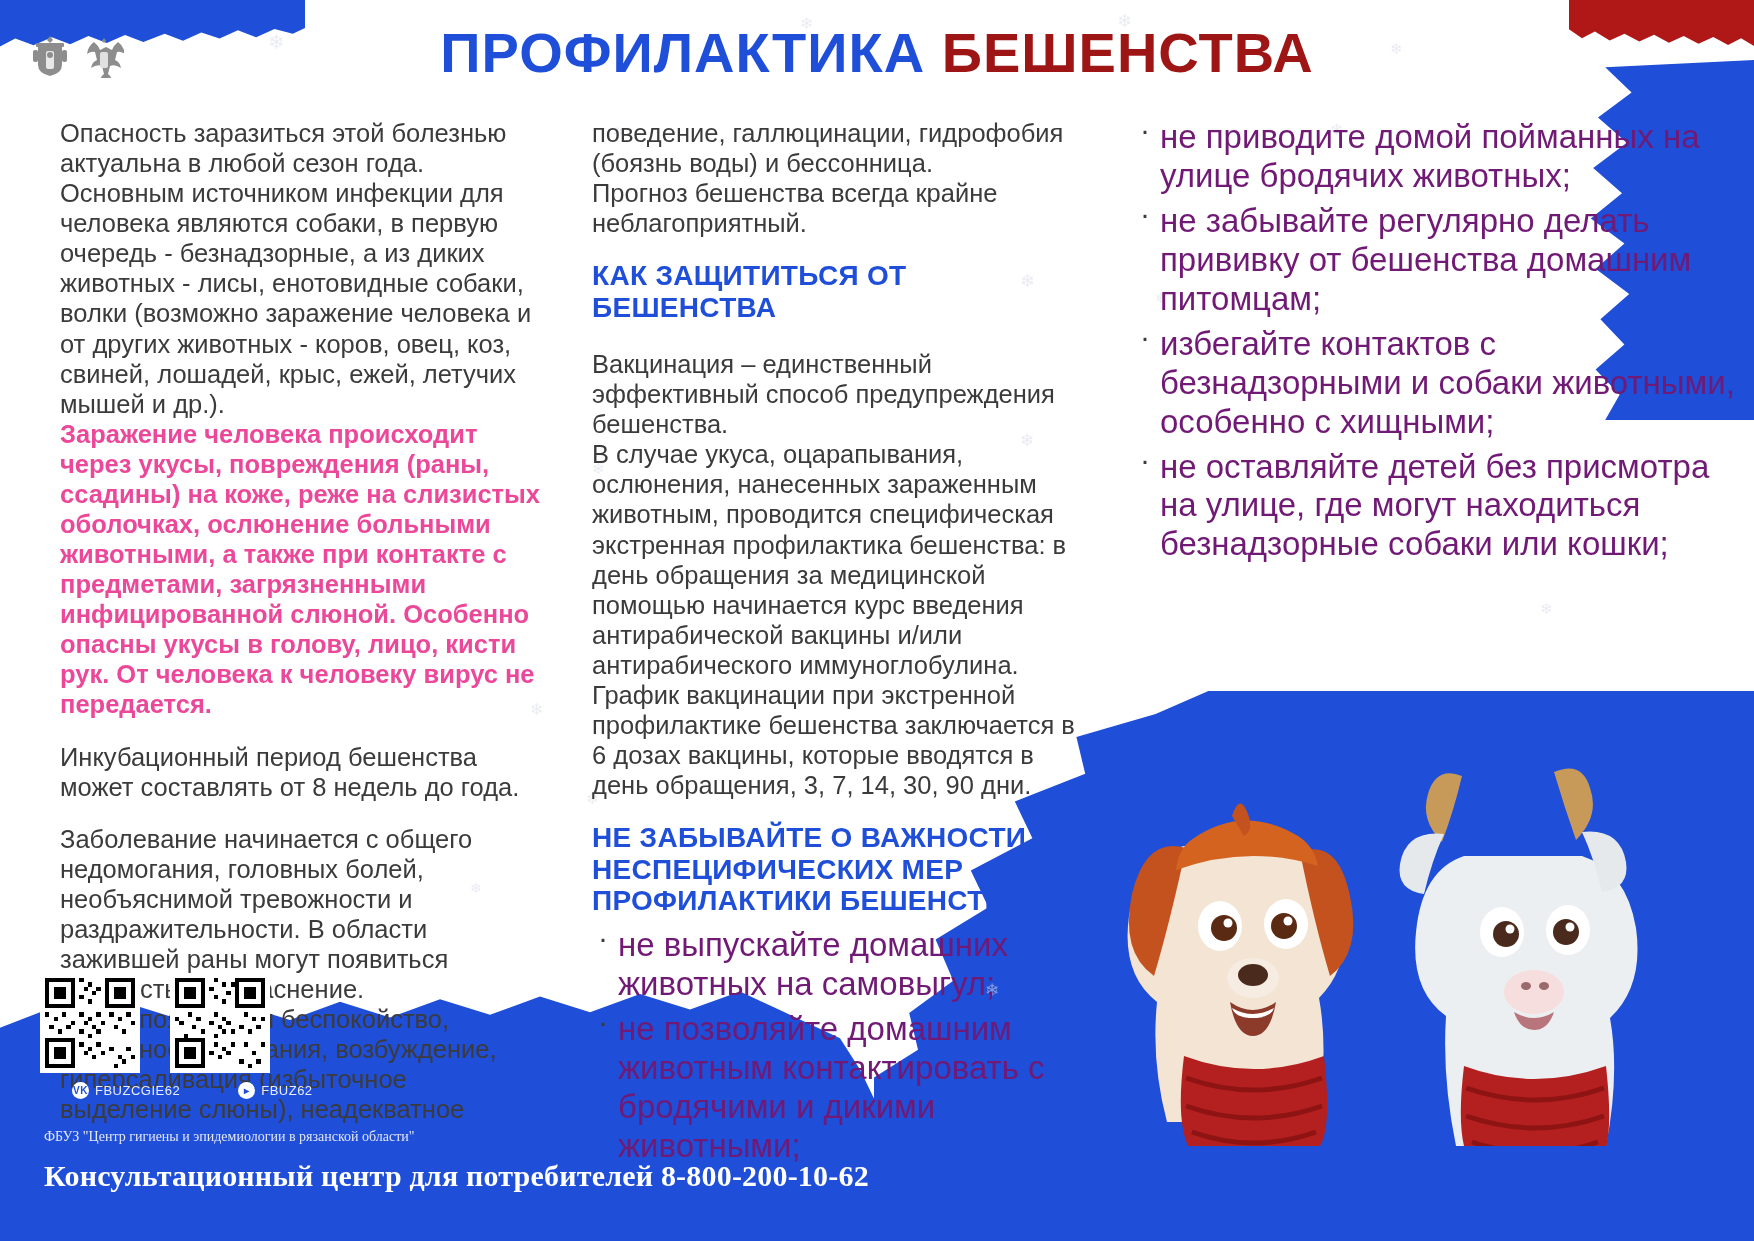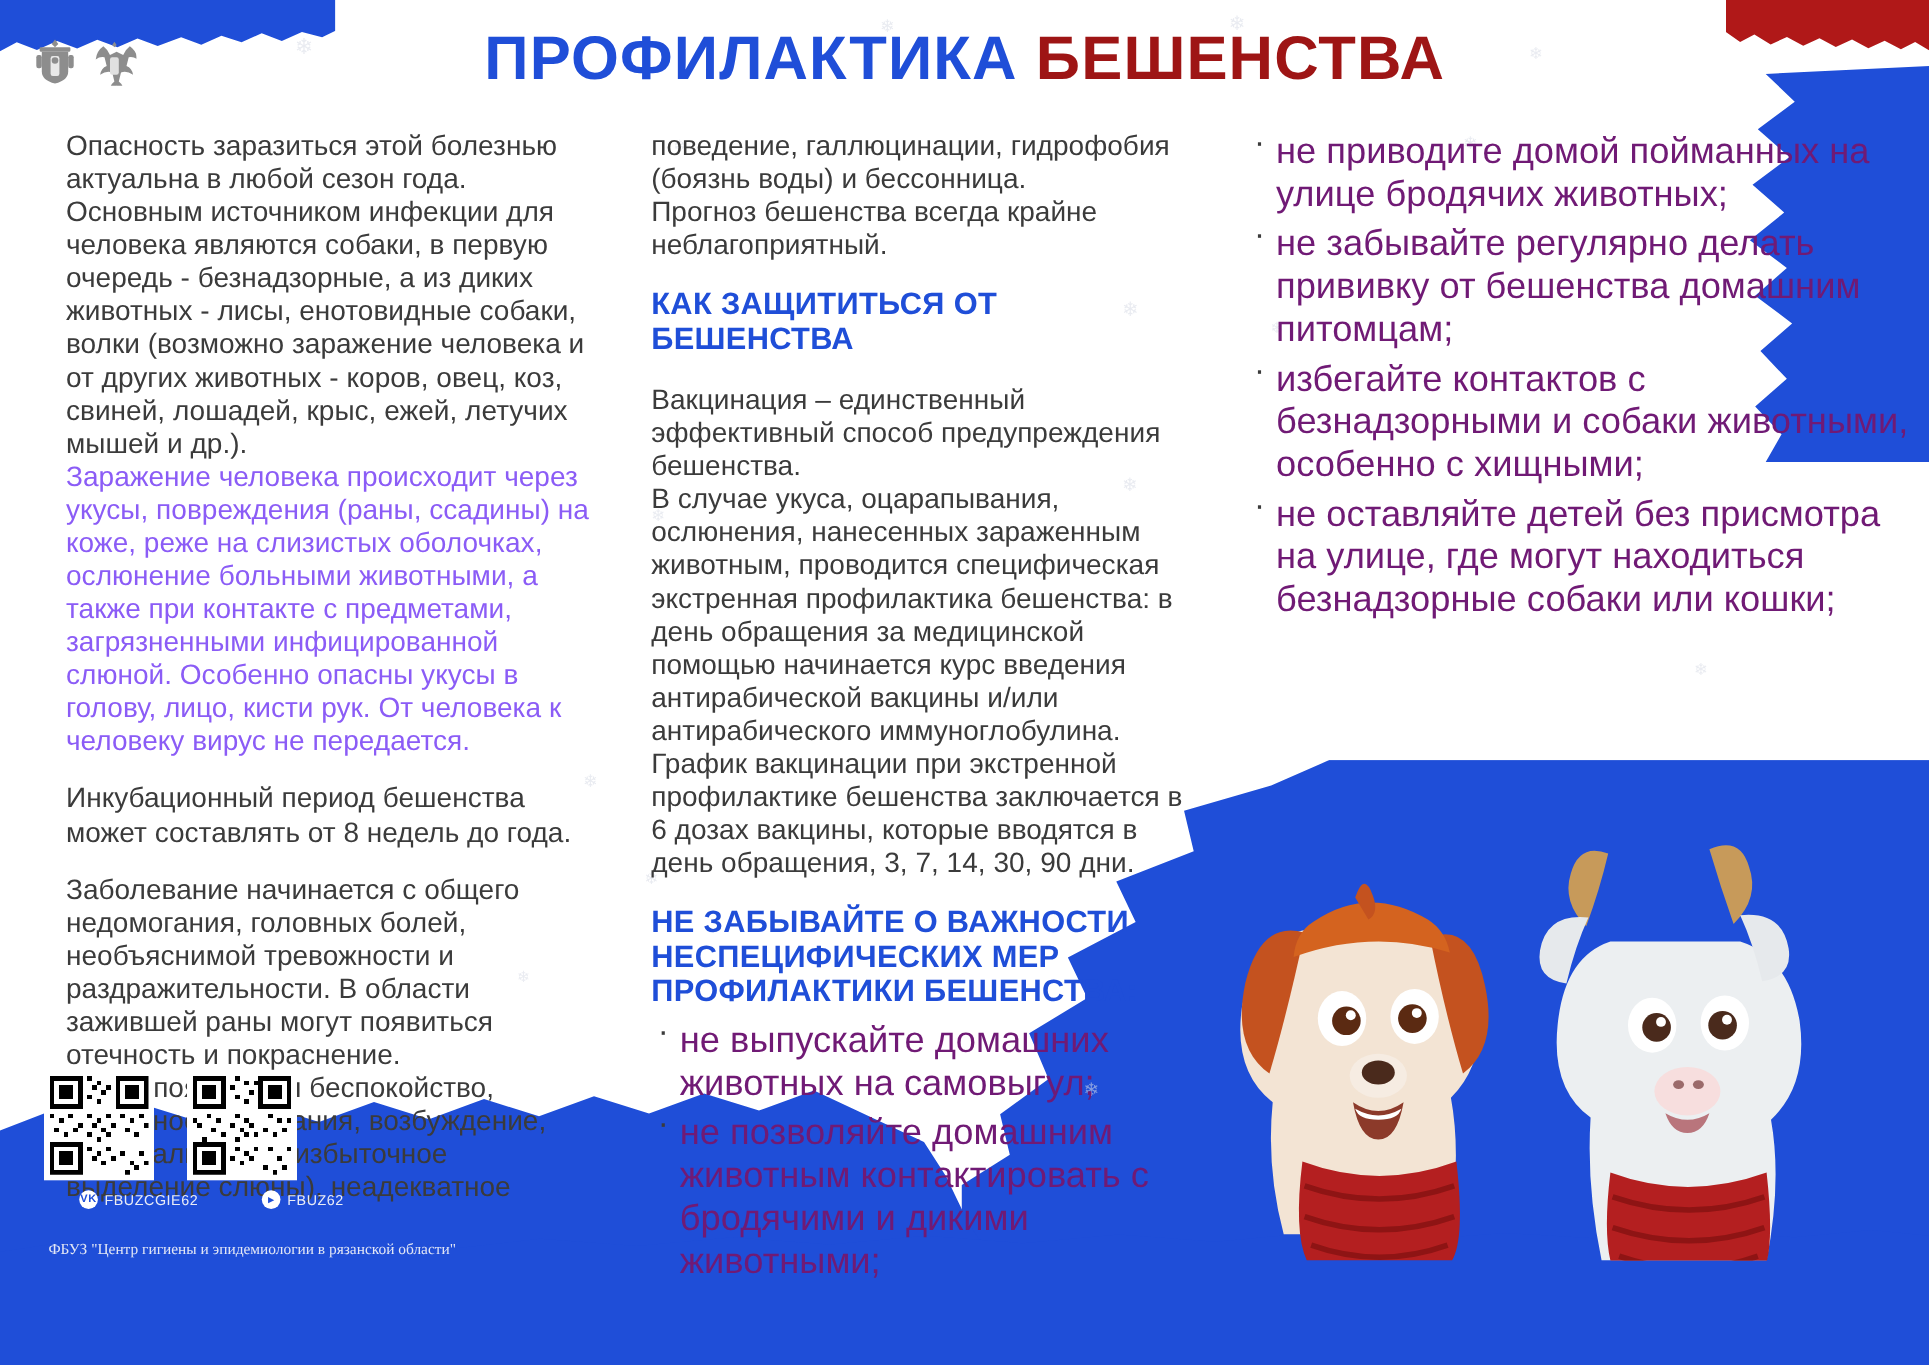--- a/index.html
+++ b/index.html
@@ -64,21 +64,21 @@
   .cols{position:absolute;left:0;top:118px;width:1754px;display:flex;z-index:5;margin-left:24px;}
   .col{box-sizing:border-box;}
   .col1{width:560px;padding:0 40px 0 36px;}
   .col2{width:540px;padding:0 30px 0 8px;}
   .col3{width:654px;padding:0 40px 0 10px;}
 
   p.body{
     margin:0 0 22px 0;color:#3b3b3b;font-size:25.5px;line-height:1.18;
   }
   p.body.tight{margin-bottom:0;}
-  p.bold{font-weight:normal;color:#8b5cf6;margin:0;}
+  p.bold{font-weight:bold;color:#ec4899;margin:0;}
   h2.blue{
     color:#1f4ed8;font-size:28px;font-weight:bold;line-height:1.12;
     margin:0 0 26px 0;letter-spacing:.3px;text-transform:uppercase;
   }
   ul.bullets{margin:0;padding:0;list-style:none;}
   ul.bullets li{
     color:#701a75;font-size:33px;line-height:1.18;margin-bottom:6px;
     padding-left:26px;position:relative;
   }
   ul.bullets li:before{
@@ -284,14 +284,15 @@
       <span class="soc-dot">VK</span>
       <span>FBUZCGIE62</span>
     </div>
     <div class="soc">
       <span class="soc-dot">▸</span>
       <span>FBUZ62</span>
     </div>
   </div>
 
   <div class="org">ФБУЗ "Центр гигиены и эпидемиологии в рязанской области"</div>
+  <div class="hotline">Консультационный центр для потребителей 8-800-200-10-62</div>
 
 </div>
 
 </body></html>

